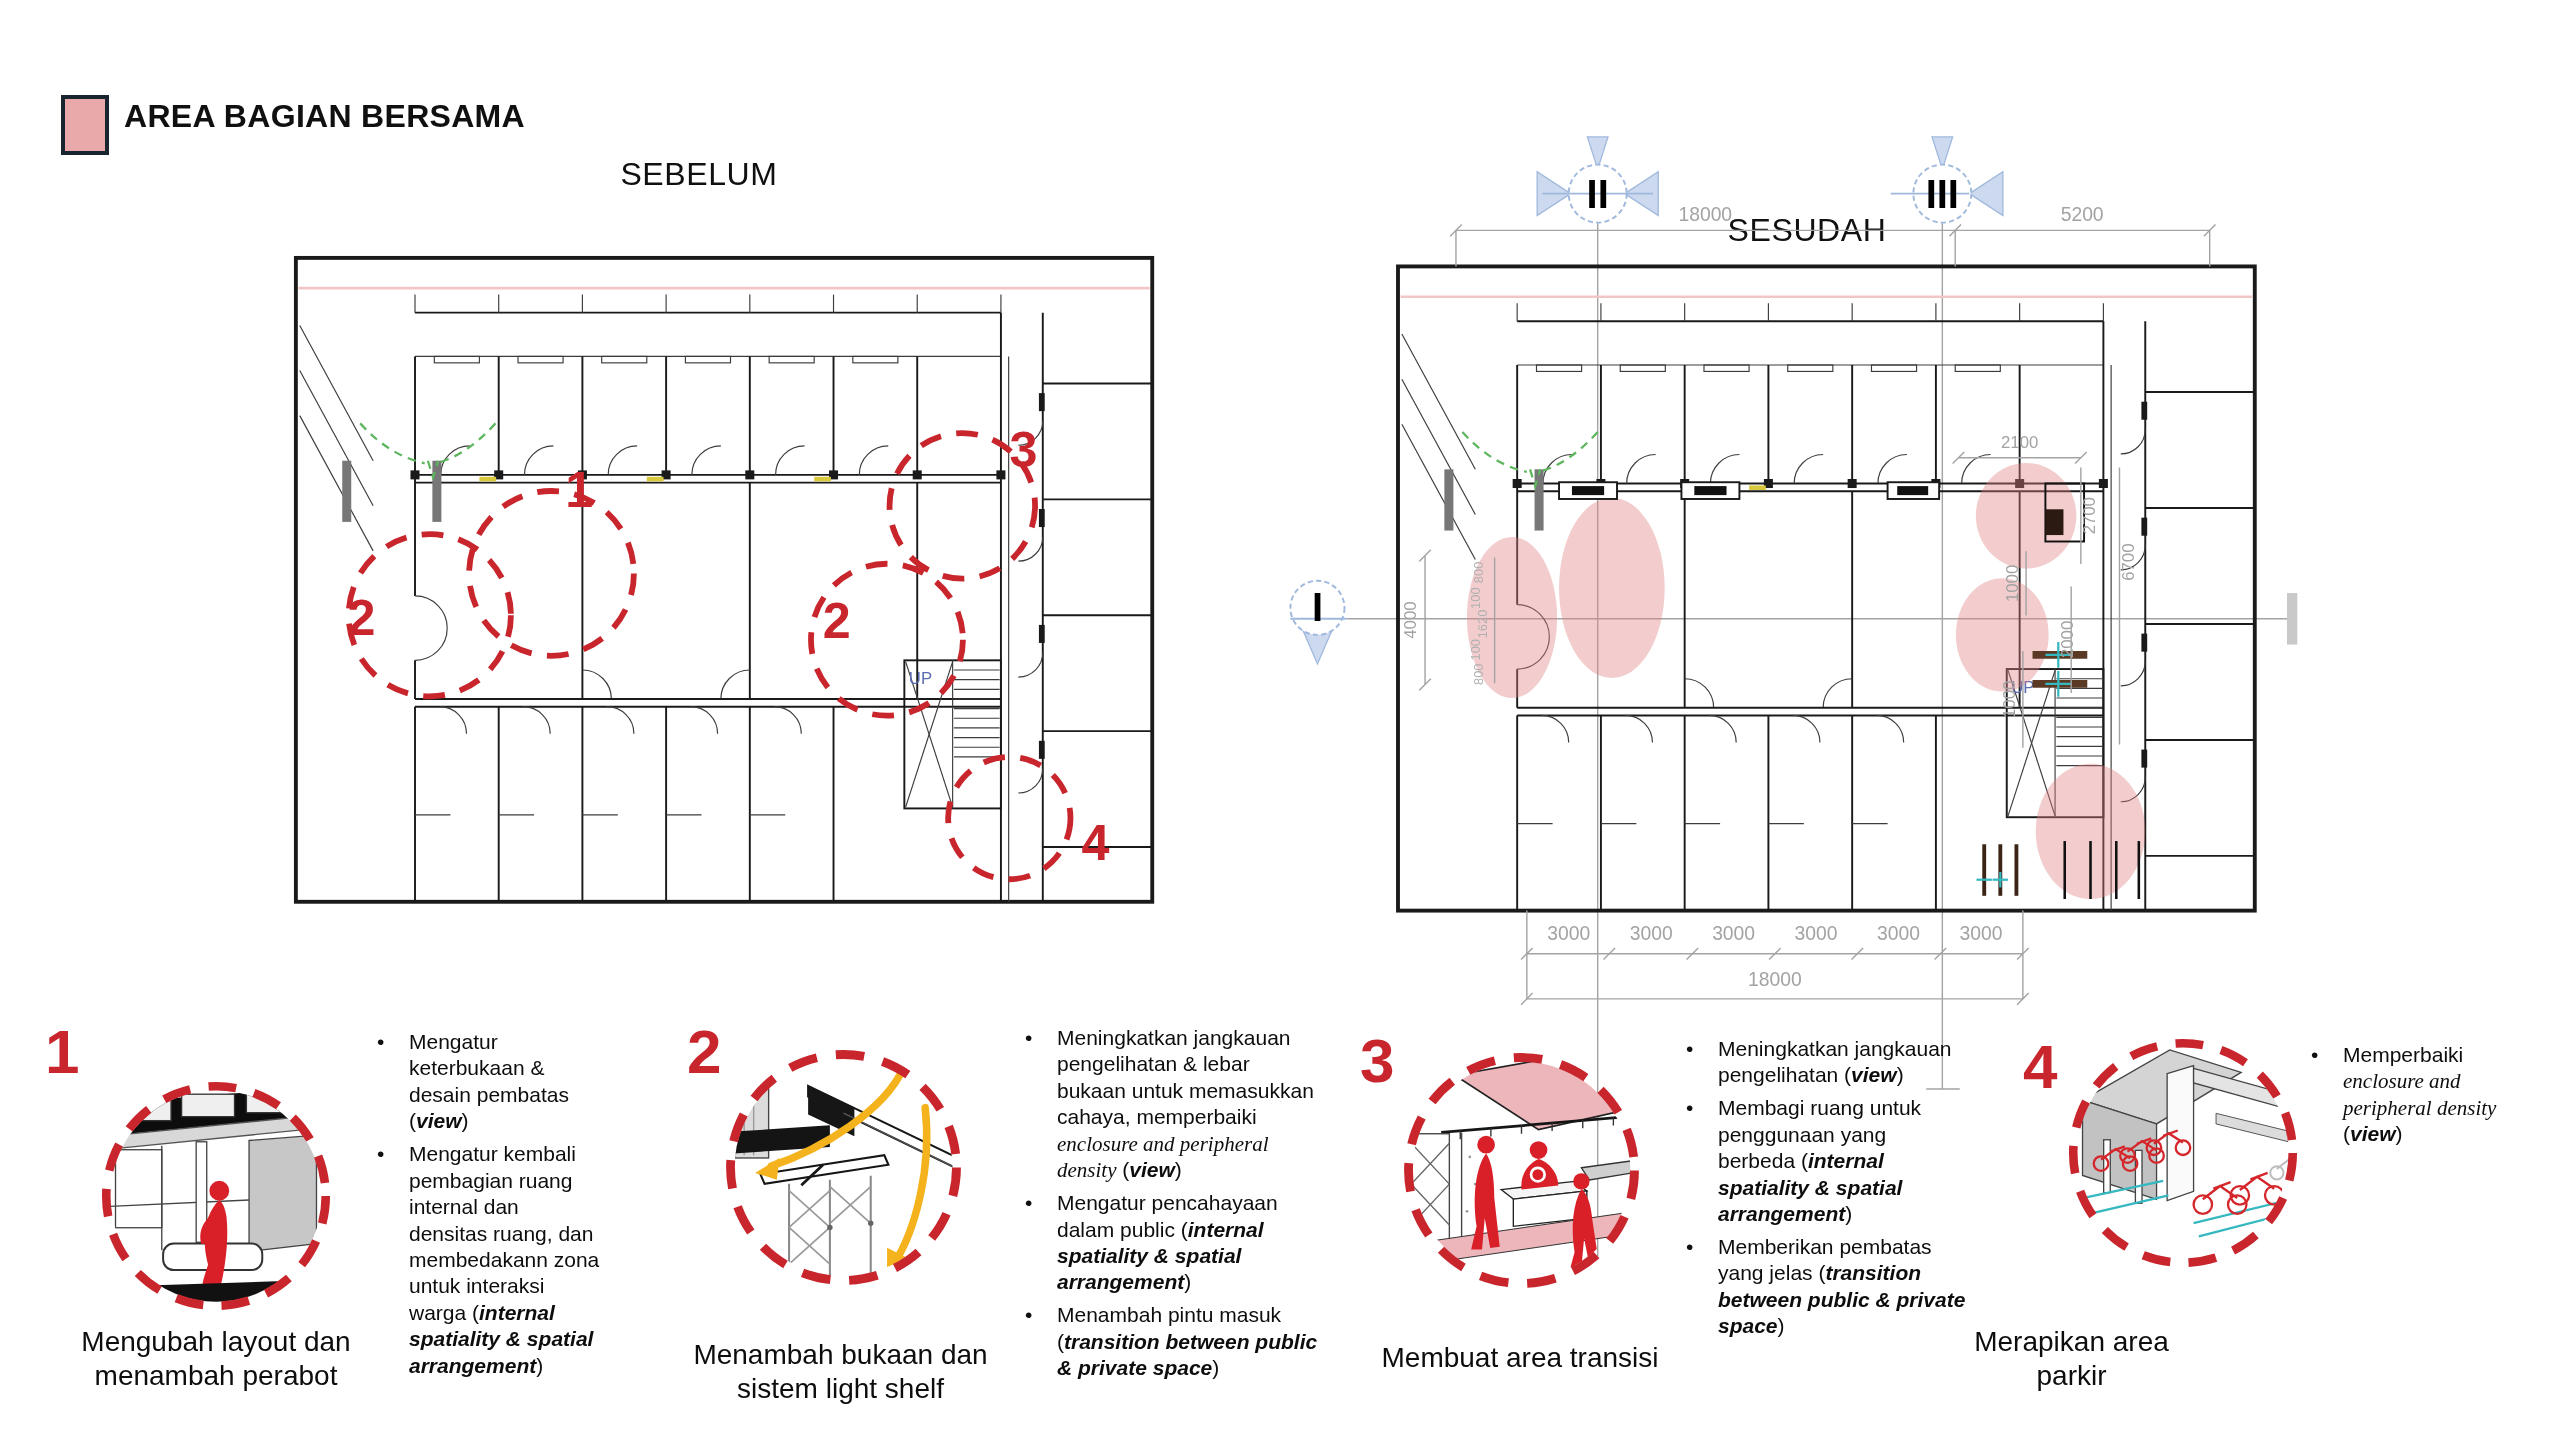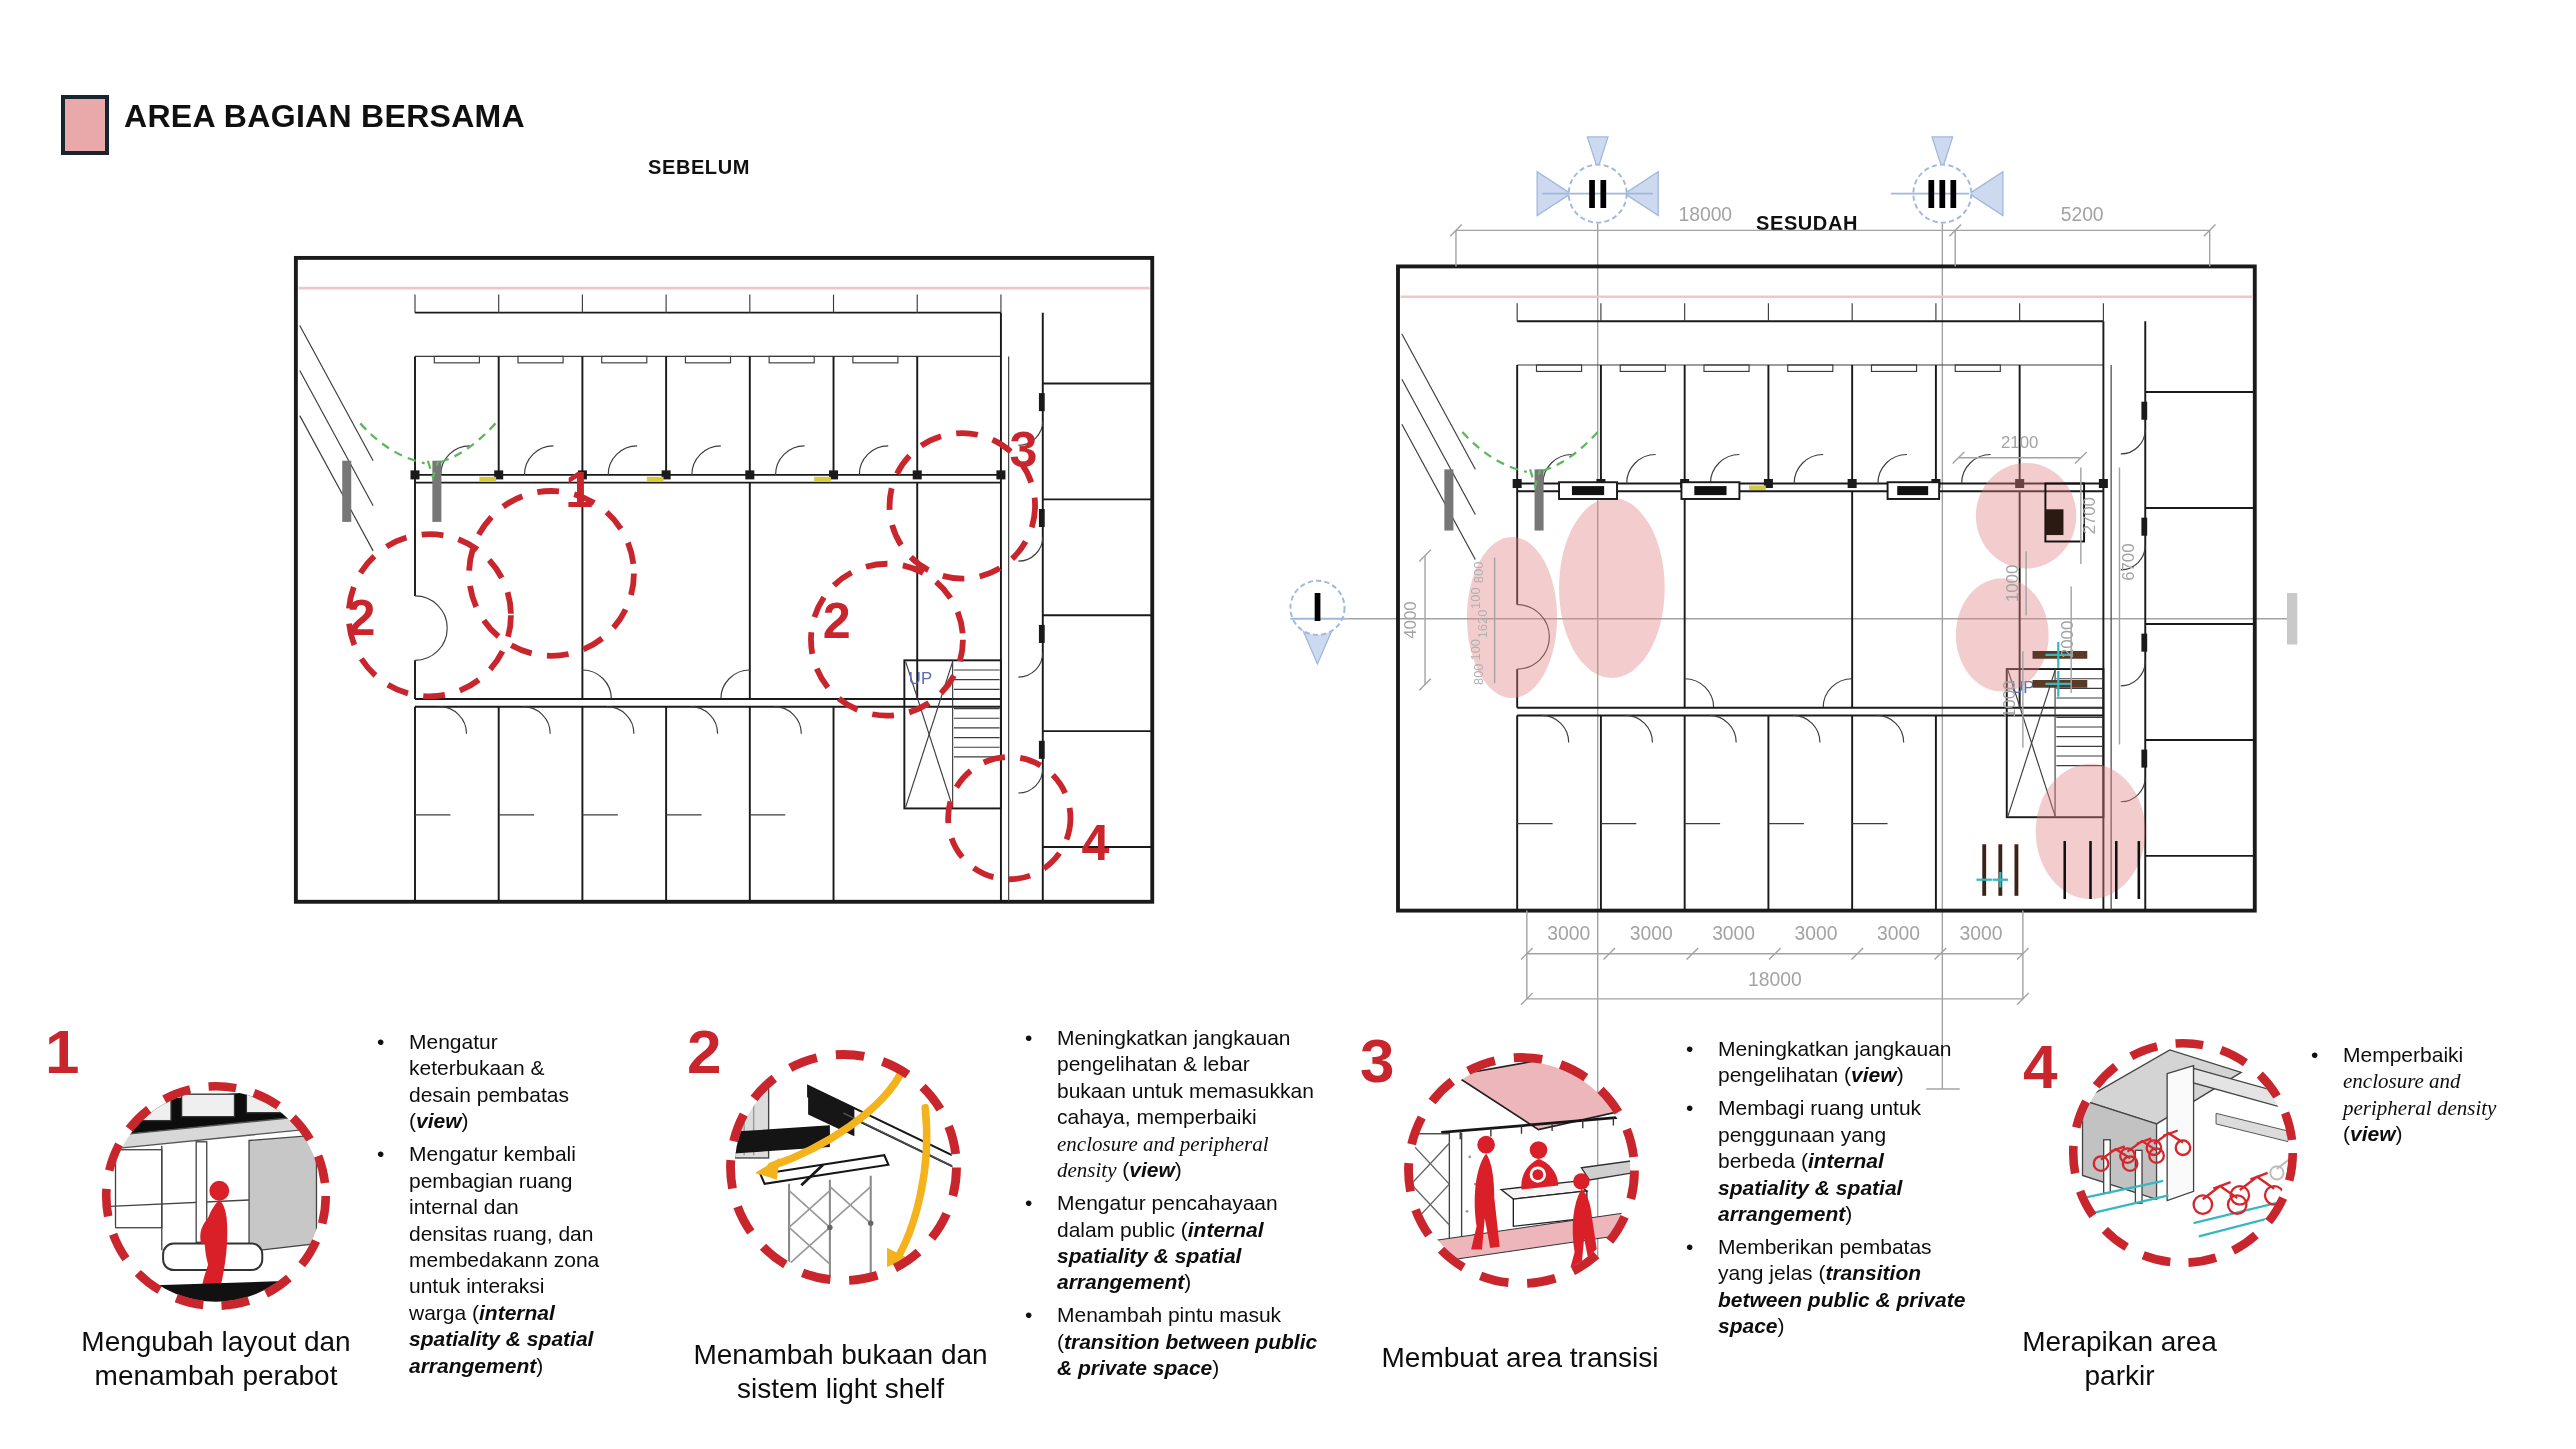--- a/index.html
+++ b/index.html
@@ -3,21 +3,21 @@
 <meta charset="utf-8">
 <style>
   html,body{margin:0;padding:0;background:#fff;}
   #canvas{position:relative;width:2576px;height:1449px;background:#ffffff;overflow:hidden;
           font-family:"Liberation Sans",sans-serif;color:#101010;border-radius:7px;}
   .abs{position:absolute;}
   
   .legend-swatch{left:61px;top:95px;width:40px;height:52px;background:#e9a9ab;border:4.5px solid #18242e;}
   .legend-label{left:124px;top:98px;font-size:32px;font-weight:700;letter-spacing:0.3px;}
   
-  .plan-title{font-size:20px;font-weight:700;text-align:center;letter-spacing:0.6px;}
+  .plan-title{font-size:32px;font-weight:400;text-align:center;letter-spacing:0.6px;}
   .t-before{left:570px;top:156px;width:258px;}
   .t-after{left:1691px;top:169px;width:232px;margin-top:43px;}
   
   .co-num{font-size:62px;font-weight:700;color:#c8262c;line-height:1;}
   .caption{font-size:28px;line-height:1.2;text-align:center;color:#0d0d0d;}
   .bullets{display:flex;flex-direction:column;gap:6.4px;}
   .b-item{display:flex;}
   .b-dot{width:32px;font-size:21px;line-height:1.26;}
   .b-text{flex:1;font-size:21px;line-height:1.26;color:#0d0d0d;}
   .run-i{font-style:italic;font-family:Liberation Serif, serif;}
@@ -561,21 +561,21 @@
           <circle cx="318" cy="244" r="14"></circle>
         <path d="M266,236 L292,216 L318,234 M282,220 L308,210"></path>
       </g>
       <g stroke="#bdbdbd" stroke-width="3" fill="none">
         <circle cx="322" cy="210" r="10"></circle>
           <path d="M322,204 L340,190"></path>
       </g>
     </g>
     <circle cx="180" cy="180" r="166" class="dashring"></circle>
   </svg>
-  <div class="abs caption" style="left:1994px;top:1325px;width:251px;">Merapikan area parkir</div>
+  <div class="abs caption" style="left:1946px;top:1325px;width:251px;">Merapikan area parkir</div>
   <div class="abs bullets" style="left:2311px;top:1042px;width:213px;">
     <div class="b-item">
         <div class="b-dot">•</div>
       <div class="b-text"><span>Memperbaiki </span><span class="run-i">enclosure and peripheral density</span><span> (</span><span class="run-bi">view</span><span>)</span></div>
       </div>
   </div>
 
 </div>
 
 

